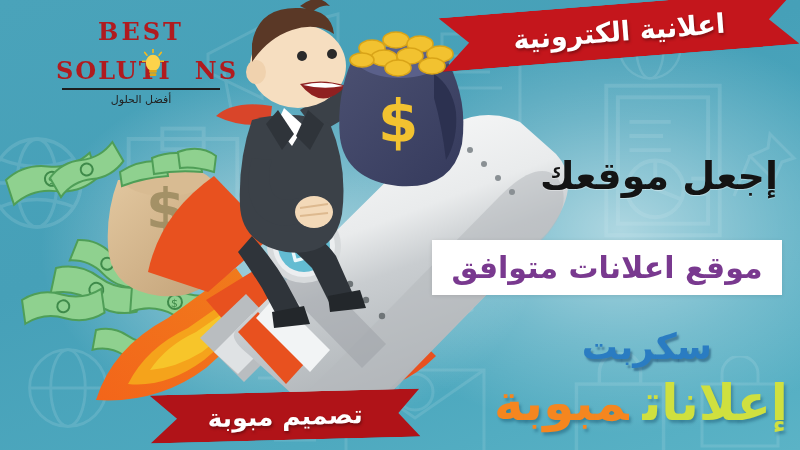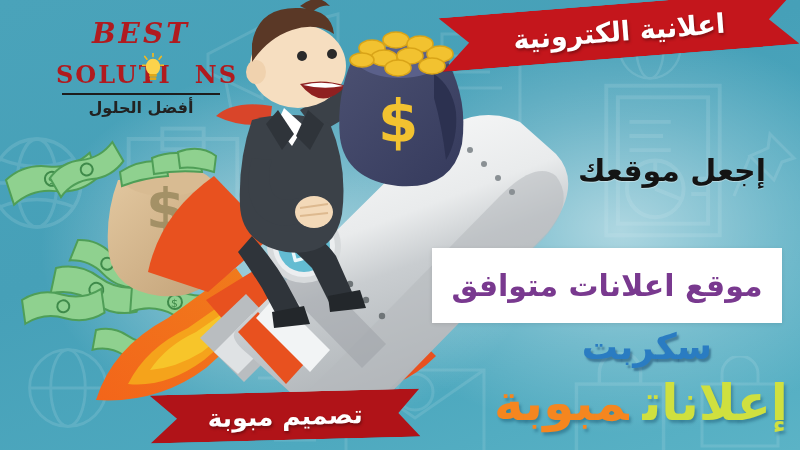--- a/index.html
+++ b/index.html
@@ -19,29 +19,29 @@
   }
 
   
   .wm { position: absolute; opacity: .13; pointer-events: none; }
   .wm svg { display: block; }
 
   
   #logo { position: absolute; left: 56px; top: 18px; width: 170px; text-align: center; }
   #logo .l1 {
     font-family: "DejaVu Serif", "Liberation Serif", serif;
-    color: #b01b1f; font-size: 28px; font-weight: 700; letter-spacing: 3px; line-height: 1.15; font-style: italic;
+    color: #b01b1f; font-size: 24px; font-weight: 700; letter-spacing: 3px; line-height: 1.15;
   }
   #logo .l2 {
     font-family: "DejaVu Serif", "Liberation Serif", serif;
     color: #b01b1f; font-size: 24px; font-weight: 700; letter-spacing: 2px;
     line-height: 1.1; position: relative; white-space: nowrap; margin-top: 12px;
   }
   #logo .rule { height: 2px; background: #1d1d1d; margin: 4px 6px 3px 6px; }
-  #logo .l3 { color: #222; font-size: 16px; direction: rtl; letter-spacing: .5px; font-weight: bold; }
+  #logo .l3 { color: #222; font-size: 11px; direction: rtl; letter-spacing: .5px; }
   .bulb { position: absolute; left: 86px; top: -9px; width: 22px; height: 30px; }
 
   
   .ribbon {
     position: absolute; background: #c4161c; color: #fff;
     display: flex; align-items: center; justify-content: center;
     direction: rtl; font-weight: 700;
     text-shadow: 1px 2px 3px rgba(0,0,0,.35);
     clip-path: polygon(0% 0%, 100% 0%, 92% 50%, 100% 100%, 0% 100%, 8% 50%);
     box-shadow: 0 3px 7px rgba(0,0,0,.25);
@@ -52,28 +52,28 @@
   }
   #ribbon-bottom {
     left: 150px; top: 392px; width: 270px; height: 48px;
     font-size: 25px; background: #b01318;
     transform: rotate(-1.5deg);
     clip-path: polygon(0% 0%, 100% 0%, 92% 50%, 100% 100%, 0% 100%, 10% 50%);
   }
 
   
   #headline {
-    position: absolute; right: 34px; top: 152px; width: 380px;
+    position: absolute; right: 22px; top: 152px; width: 380px;
     direction: rtl; text-align: right; color: #141414;
-    font-weight: 700; font-size: 30px; line-height: 1.28;
+    font-weight: 700; font-size: 38px; line-height: 1.28;
     text-shadow: 0 1px 0 rgba(255,255,255,.35);
   }
   
   #subbox {
-    position: absolute; left: 432px; top: 248px; width: 350px; height: 75px;
+    position: absolute; left: 432px; top: 240px; width: 350px; height: 55px;
     background: #fff; display: flex; align-items: center; justify-content: center;
     direction: rtl; box-shadow: 0 1px 4px rgba(0,0,0,.10);
   }
   #subbox span { color: #79398f; font-size: 30px; font-weight: 700; letter-spacing: .5px; }
 
   
   #word-script {
     position: absolute; right: 88px; top: 326px; direction: rtl;
     color: #2a7cc2; font-size: 36px; font-weight: 700; letter-spacing: 1px;
     text-shadow: 2px 3px 2px rgba(10,50,90,.45);

